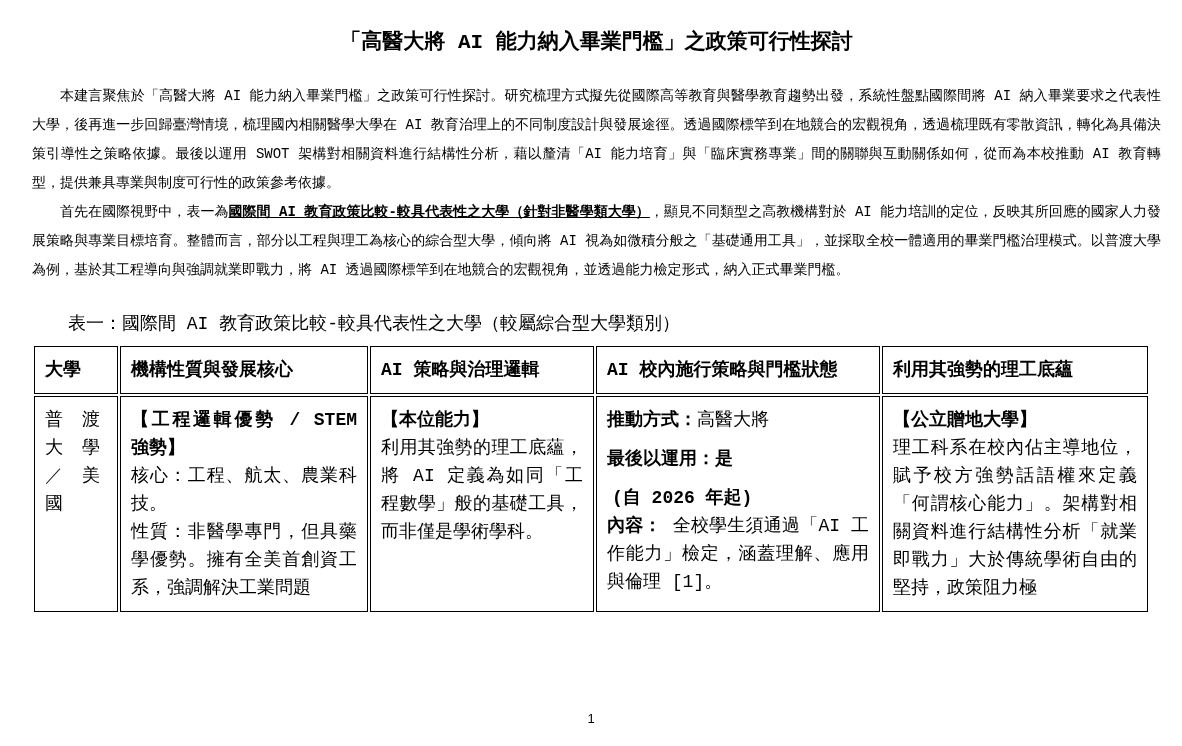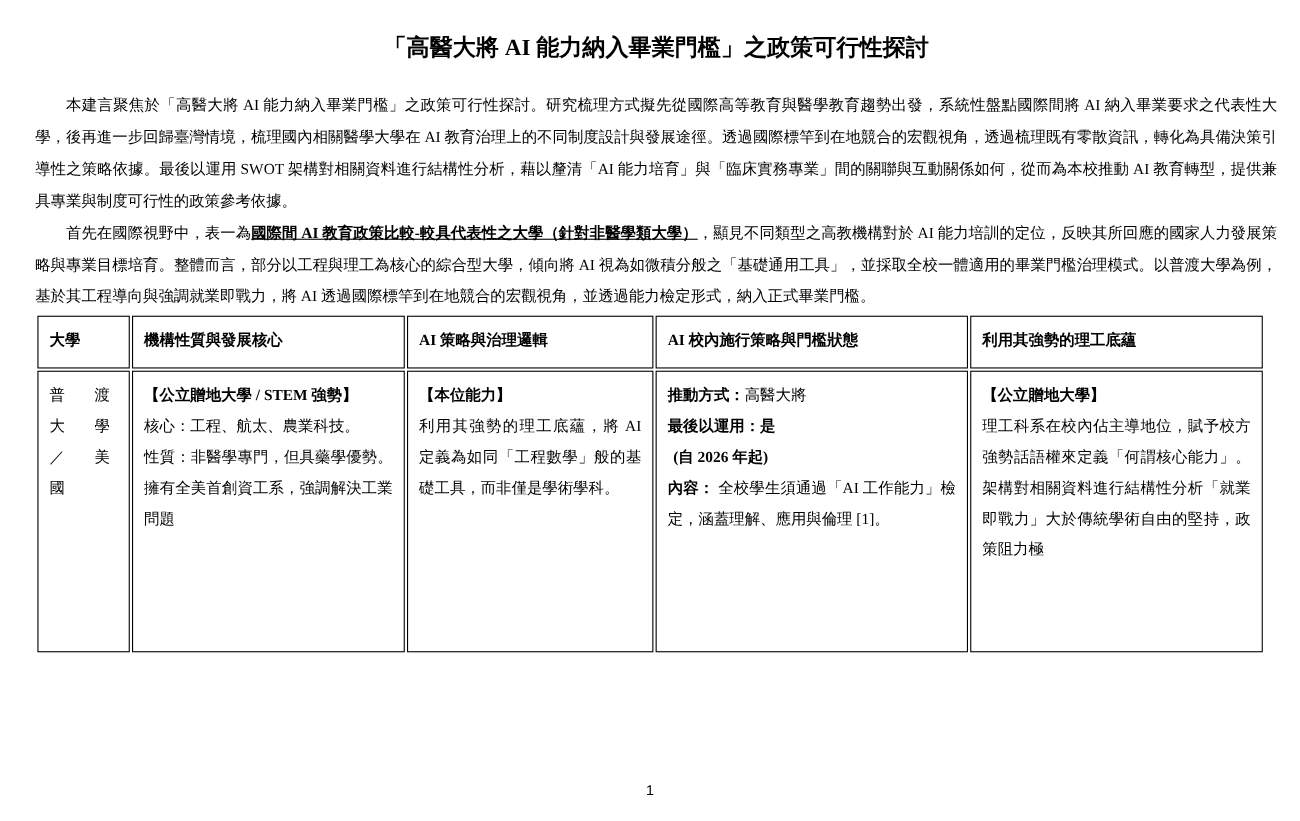--- a/index.html
+++ b/index.html
@@ -11,20 +11,21 @@
     width: 1182px;
     height: 746px;
     position: relative;
     font-family: "Liberation Serif", "DejaVu Serif", serif;
     color: #000;
     overflow: hidden;
   }
   .page {
     padding: 28px 21px 0 32px;
     box-sizing: border-box;
+    font-family: Liberation Mono, monospace;
   }
   .doc-title {
     text-align: center;
     font-size: 21px;
     font-weight: bold;
     line-height: 30px;
     margin: 0 0 24px 0;
   }
   .body-para {
     font-size: 14px;
@@ -42,21 +43,21 @@
     font-size: 18px;
     line-height: 27px;
     margin: 26px 0 6px 0;
     padding-left: 2em;
   }
   table.policy-table {
     border-collapse: separate;
     border-spacing: 2px;
     table-layout: fixed;
     width: 1118px;
-    font-size: 14px;
+    font-size: 18px;
   }
   table.policy-table th,
   table.policy-table td {
     border: 1px solid #000;
     vertical-align: top;
     padding: 9px 10px;
     box-sizing: border-box;
     text-align: justify;
     text-justify: inter-ideograph;
     line-height: 28px;
@@ -69,27 +70,28 @@
     padding-top: 4px;
     padding-bottom: 4px;
   }
   td.cell-university {
     letter-spacing: 7px;
     line-height: 30px;
     padding-left: 9px;
     padding-right: 2px;
   }
   tr.data-row td {
-    height: 256px;
+    height: 216px;
   }
   .cell-heading {
     font-weight: bold;
   }
   .bold {
     font-weight: bold;
+    margin-top: 11px;
   }
   .threshold-note {
     padding-left: 5px;
   }
   .page-number {
     position: absolute;
     left: 0;
     right: 0;
     bottom: 20px;
     text-align: center;
@@ -101,20 +103,21 @@
 <body>
 
 <div class="page">
 
   <h1 class="doc-title">「高醫大將 AI 能力納入畢業門檻」之政策可行性探討</h1>
 
   <p class="body-para">本建言聚焦於「高醫大將 AI 能力納入畢業門檻」之政策可行性探討。研究梳理方式擬先從國際高等教育與醫學教育趨勢出發，系統性盤點國際間將 AI 納入畢業要求之代表性大學，後再進一步回歸臺灣情境，梳理國內相關醫學大學在 AI 教育治理上的不同制度設計與發展途徑。透過國際標竿到在地競合的宏觀視角，透過梳理既有零散資訊，轉化為具備決策引導性之策略依據。最後以運用 SWOT 架構對相關資料進行結構性分析，藉以釐清「AI 能力培育」與「臨床實務專業」間的關聯與互動關係如何，從而為本校推動 AI 教育轉型，提供兼具專業與制度可行性的政策參考依據。</p>
 
   <p class="body-para"><span>首先在國際視野中，表一為</span><span class="emphasis-bold-underline">國際間 AI 教育政策比較-較具代表性之大學（針對非醫學類大學）</span><span>，顯見不同類型之高教機構對於 AI 能力培訓的定位，反映其所回應的國家人力發展策略與專業目標培育。整體而言，部分以工程與理工為核心的綜合型大學，傾向將 AI 視為如微積分般之「基礎通用工具」，並採取全校一體適用的畢業門檻治理模式。以普渡大學為例，基於其工程導向與強調就業即戰力，將 AI 透過國際標竿到在地競合的宏觀視角，並透過能力檢定形式，納入正式畢業門檻。</span></p>
 
+  <div class="table-caption">表一：國際間 AI 教育政策比較-較具代表性之大學（較屬綜合型大學類別）</div>
 
   <table class="policy-table">
     <colgroup>
       <col style="width:84px">
       <col style="width:248px">
       <col style="width:224px">
       <col style="width:284px">
       <col style="width:266px">
     </colgroup>
     <thead>
@@ -123,21 +126,21 @@
         <th>機構性質與發展核心</th>
         <th>AI 策略與治理邏輯</th>
         <th>AI 校內施行策略與門檻狀態</th>
         <th>利用其強勢的理工底蘊</th>
       </tr>
     </thead>
     <tbody>
       <tr class="data-row">
         <td class="cell-university">普渡大學／美國</td>
         <td>
-          <div class="cell-heading">【公立贈地大學 / STEM 強勢】</div>
+          <div class="cell-heading">【工程邏輯優勢 / STEM 強勢】</div>
           <div>核心：工程、航太、農業科技。</div>
           <div>性質：非醫學專門，但具藥學優勢。擁有全美首創資工系，強調解決工業問題</div>
         </td>
         <td>
           <div class="cell-heading">【本位能力】</div>
           <div>利用其強勢的理工底蘊，將 AI 定義為如同「工程數學」般的基礎工具，而非僅是學術學科。</div>
         </td>
         <td>
           <div><span class="bold">推動方式：</span><span>高醫大將</span></div>
           <div class="bold">最後以運用：是</div>

